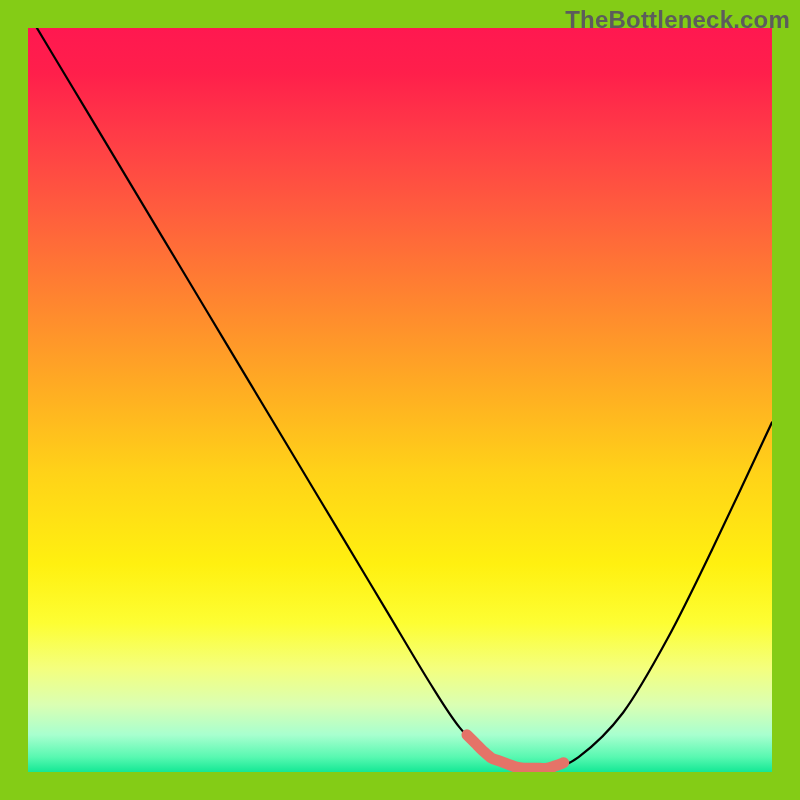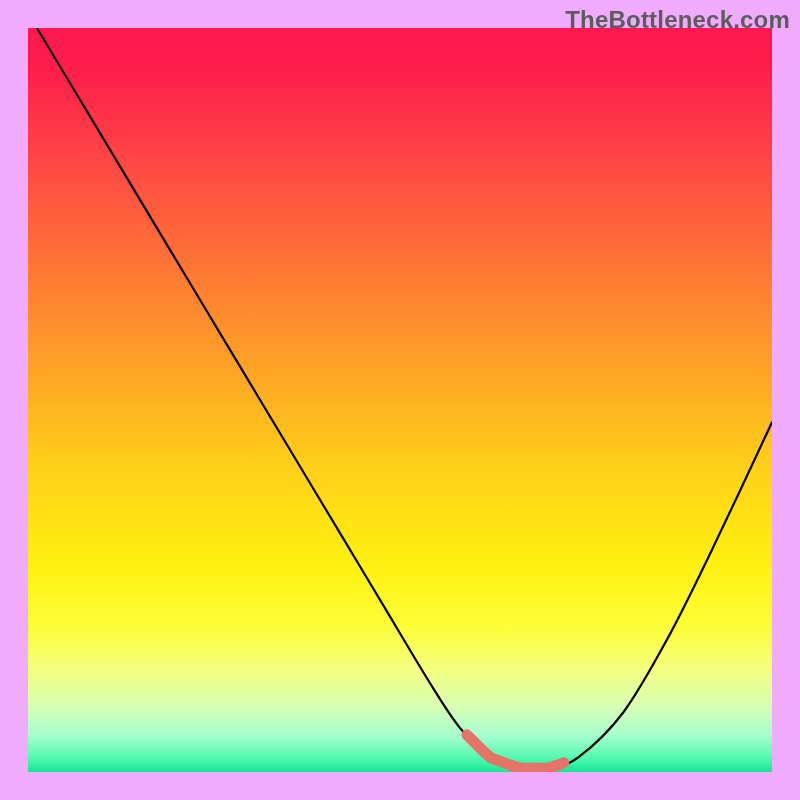--- a/index.html
+++ b/index.html
@@ -8,21 +8,21 @@
     width: 800px;
     height: 800px;
     background: #000;
     overflow: hidden;
     font-family: Arial, Helvetica, sans-serif;
   }
   .frame {
     position: relative;
     width: 800px;
     height: 800px;
-    background: #f0abfc;
+    background: #84cc16;
   }
   .watermark {
     position: absolute;
     top: 6px;
     right: 10px;
     color: #5c5c5c;
     font-size: 24px;
     font-weight: 600;
     letter-spacing: 0.2px;
     z-index: 10;

